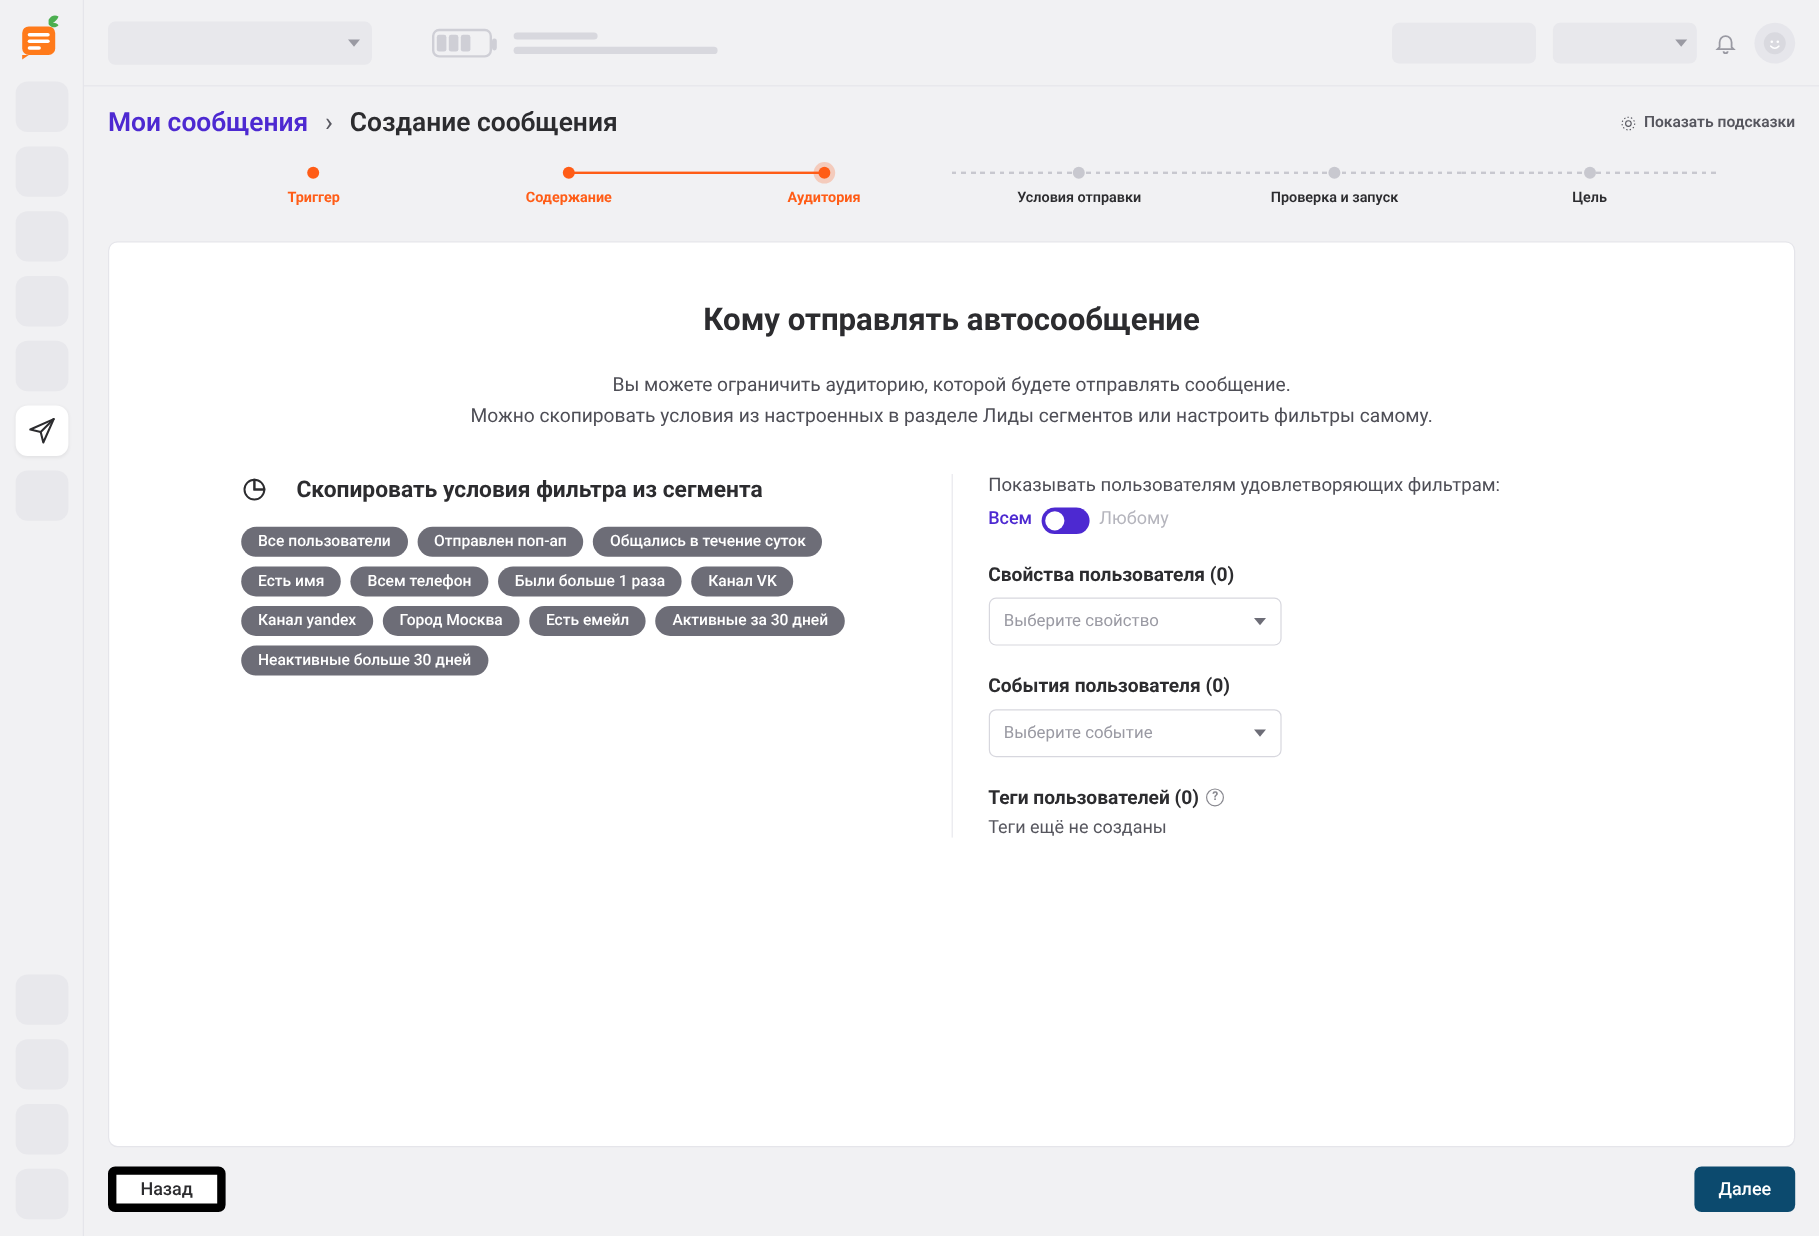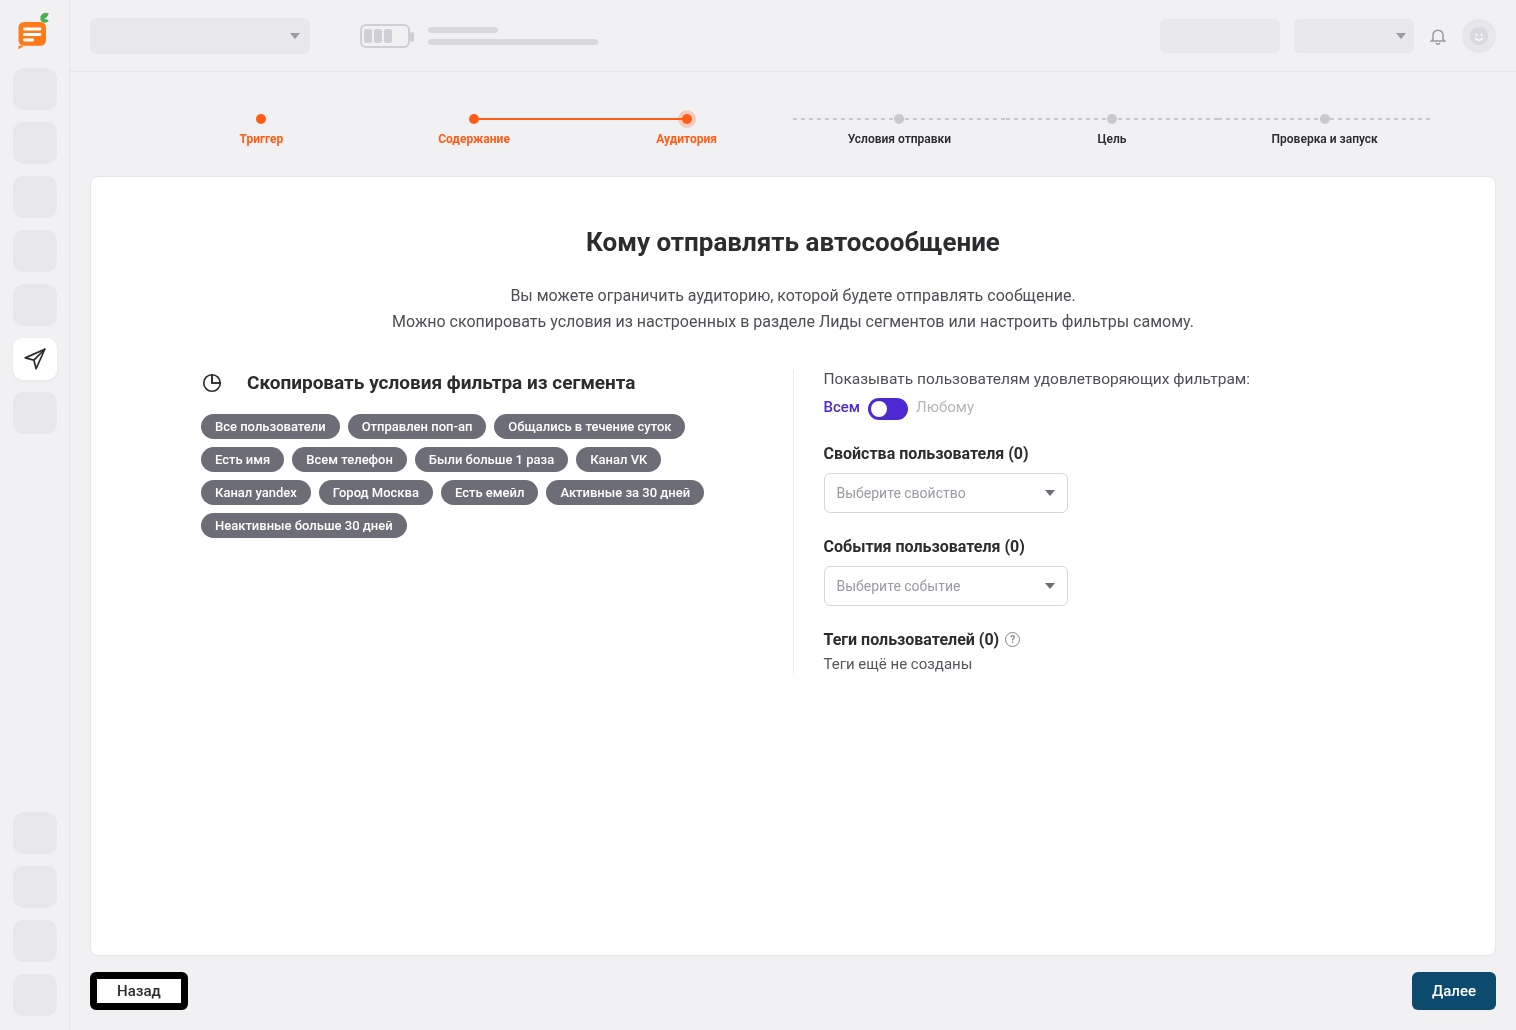--- a/index.html
+++ b/index.html
@@ -137,20 +137,32 @@
               <circle cx="12" cy="12" r="11" fill="#d9d9df"></circle>
               <circle cx="9" cy="10.5" r="1.3" fill="#fff"></circle>
               <circle cx="15" cy="10.5" r="1.3" fill="#fff"></circle>
               <path d="M8 15c1.2 1.3 2.6 2 4 2s2.8-.7 4-2" stroke="#fff" stroke-width="1.6" fill="none" stroke-linecap="round"></path>
             </svg>
         </div>
       </div>
     </div>
 
     <div class="content">
+      <div class="crumbs">
+        <span class="link">Мои сообщения</span>
+        <span class="sep">›</span>
+        <span>Создание сообщения</span>
+        <span class="hints">
+          <svg viewBox="0 0 24 24" fill="none" stroke="#56565e" stroke-width="1.6">
+              <circle cx="12" cy="12" r="4"></circle>
+              <circle cx="12" cy="12" r="9" stroke-dasharray="2 3"></circle>
+            </svg>
+          <span>Показать подсказки</span>
+        </span>
+      </div>
 
       <div class="steps" id="steps">
           <div class="step done">
             <div class="track-fill"></div>
             <div class="dot"></div>
             <div class="lbl">Триггер</div>
           </div>
           <div class="step done">
             <div class="dot"></div>
             <div class="lbl">Содержание</div>
@@ -161,26 +173,26 @@
             <div class="lbl">Аудитория</div>
           </div>
           <div class="step todo">
             <div class="track"></div>
             <div class="dot"></div>
             <div class="lbl">Условия отправки</div>
           </div>
           <div class="step todo">
             <div class="track"></div>
             <div class="dot"></div>
-            <div class="lbl">Цель</div>
+            <div class="lbl">Проверка и запуск</div>
           </div>
           <div class="step todo">
             <div class="track"></div>
             <div class="dot"></div>
-            <div class="lbl">Проверка и запуск</div>
+            <div class="lbl">Цель</div>
           </div>
         </div>
 
       <div class="card">
         <h1>Кому отправлять автосообщение</h1>
         <div class="desc">
           <div>Вы можете ограничить аудиторию, которой будете отправлять сообщение.</div>
           <div>Можно скопировать условия из настроенных в разделе Лиды сегментов или настроить фильтры самому.</div>
         </div>
 

